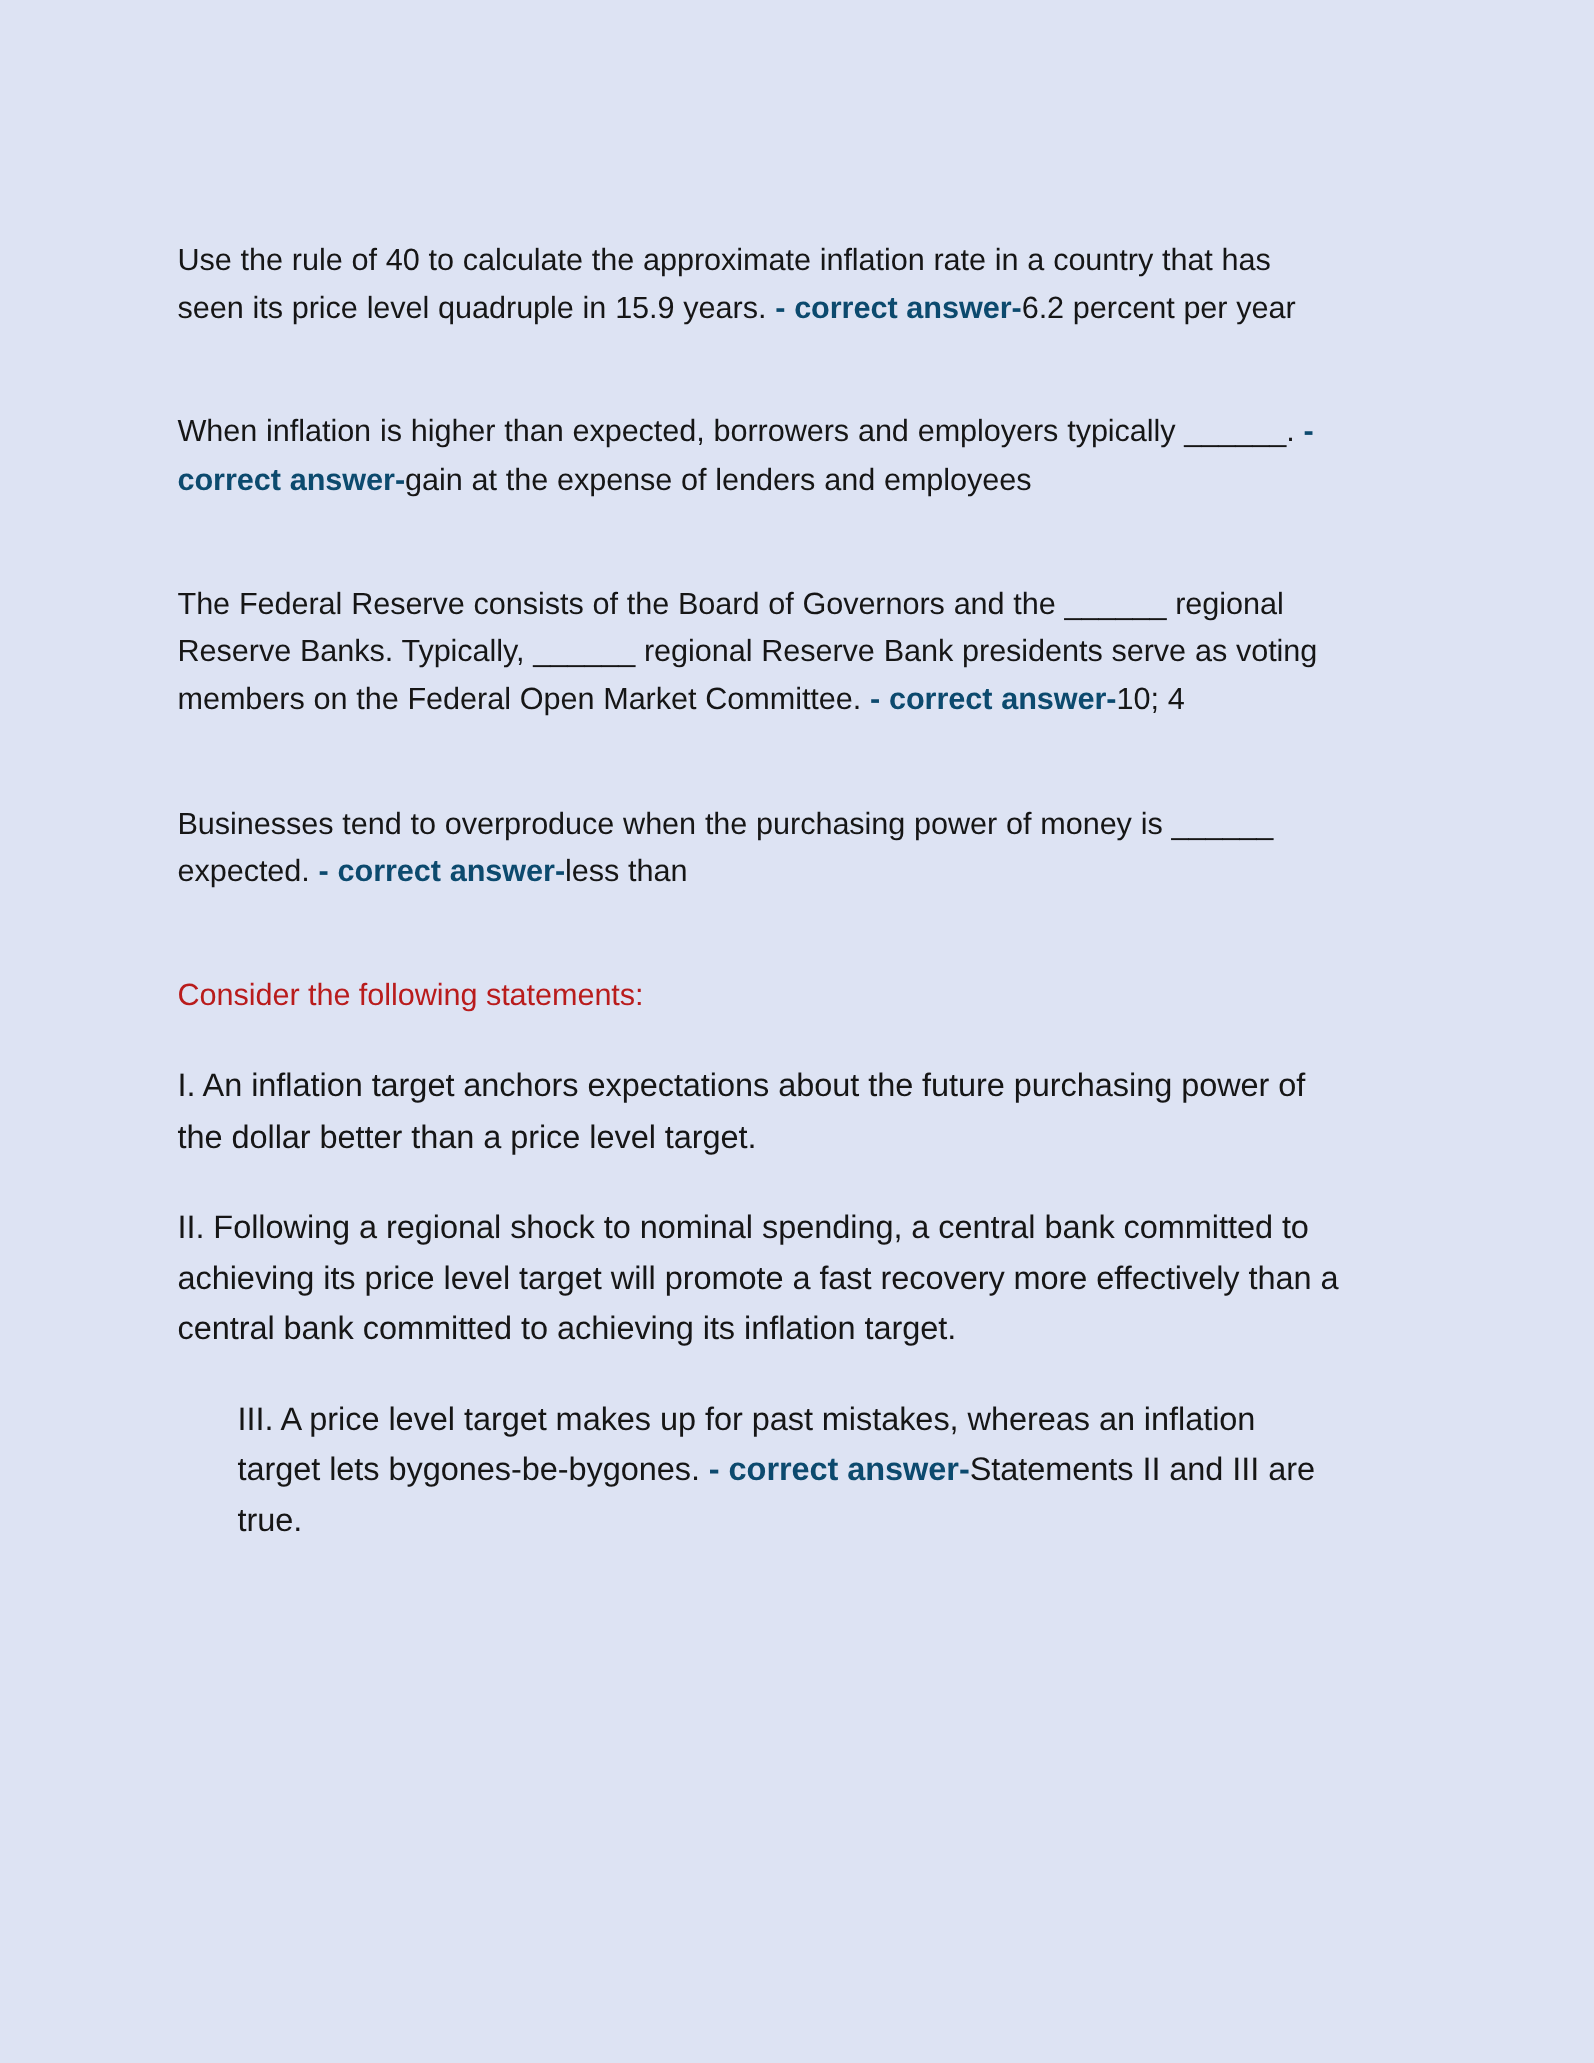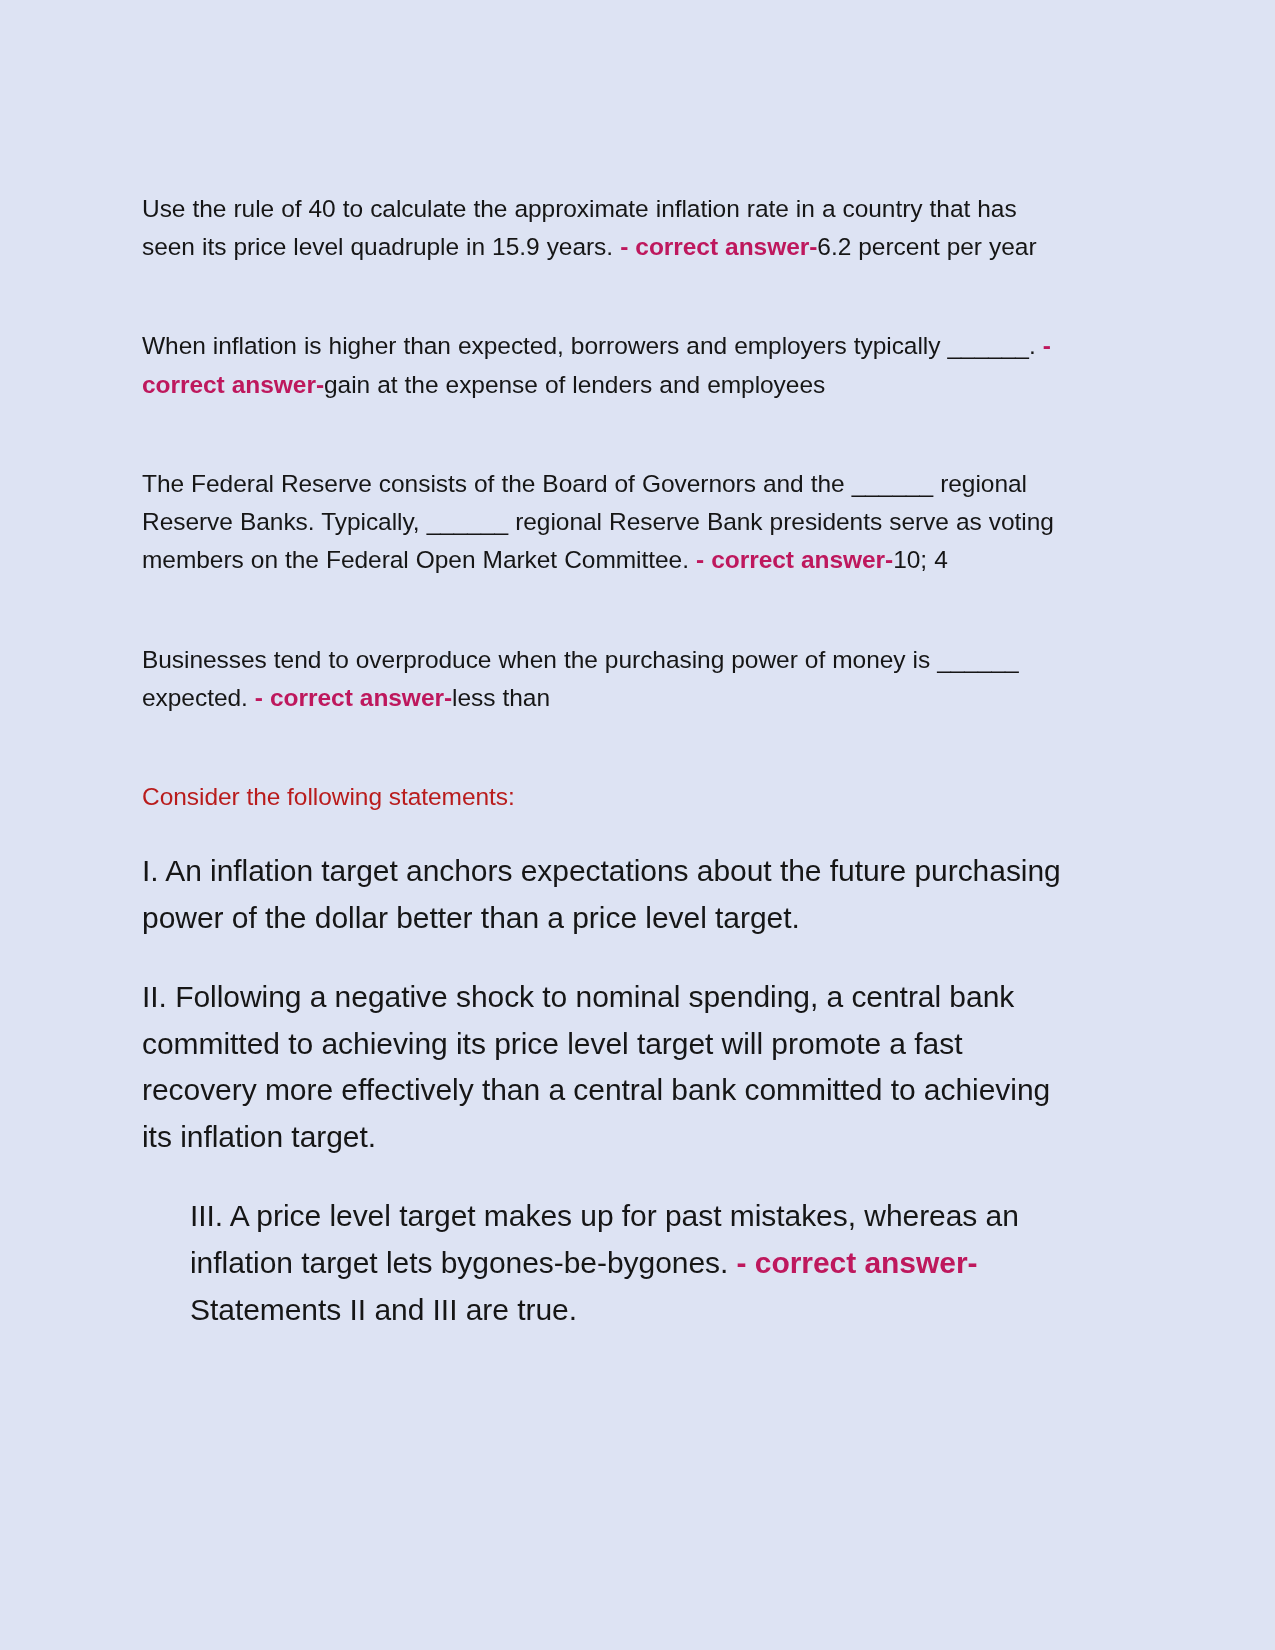--- a/index.html
+++ b/index.html
@@ -40,31 +40,31 @@
   }
   .statement-intro {
     margin: 0 0 32px 0;
     font-size: 24.5px;
     line-height: 1.56;
     color: #b91c1c;
     letter-spacing: -0.05px;
   }
   .statement-item {
     margin: 0 0 32px 0;
-    font-size: 30px;
+    font-size: 26px;
     line-height: 1.56;
     color: #161616;
     letter-spacing: -0.05px;
   }
   .statement-item:last-child {
     margin-bottom: 0;
     margin-left: 48px;
   }
   .answer-tag {
-    color: #be185d;
+    color: #0c4a6e;
     font-weight: bold;
   }
   .statements-group {
     margin: 0 0 61px 0;
   }
 </style>
 </head>
 <body>
 
 <div class="page">
@@ -75,18 +75,18 @@
     <p class="qa-block"><span>When inflation is higher than expected, borrowers and employers typically ______. </span><span class="answer-tag">- correct answer-</span><span>gain at the expense of lenders and employees</span></p>
 
     <p class="qa-block"><span>The Federal Reserve consists of the Board of Governors and the ______ regional Reserve Banks. Typically, ______ regional Reserve Bank presidents serve as voting members on the Federal Open Market Committee. </span><span class="answer-tag">- correct answer-</span><span>10; 4</span></p>
 
     <p class="qa-block"><span>Businesses tend to overproduce when the purchasing power of money is ______ expected. </span><span class="answer-tag">- correct answer-</span><span>less than</span></p>
 
 
     <div class="statements-group">
       <p class="statement-intro">Consider the following statements:</p>
       <p class="statement-item">I. An inflation target anchors expectations about the future purchasing power of the dollar better than a price level target.</p>
-      <p class="statement-item">II. Following a negative shock to nominal spending, a central bank committed to achieving its price level target will promote a fast recovery more effectively than a central bank committed to achieving its inflation target.</p>
+      <p class="statement-item">II. Following a regional shock to nominal spending, a central bank committed to achieving its price level target will promote a fast recovery more effectively than a central bank committed to achieving its inflation target.</p>
       <p class="statement-item"><span>III. A price level target makes up for past mistakes, whereas an inflation target lets bygones-be-bygones. </span><span class="answer-tag">- correct answer-</span><span>Statements II and III are true.</span></p>
     </div>
 
   </div>
 </div>
 
 </body></html>

